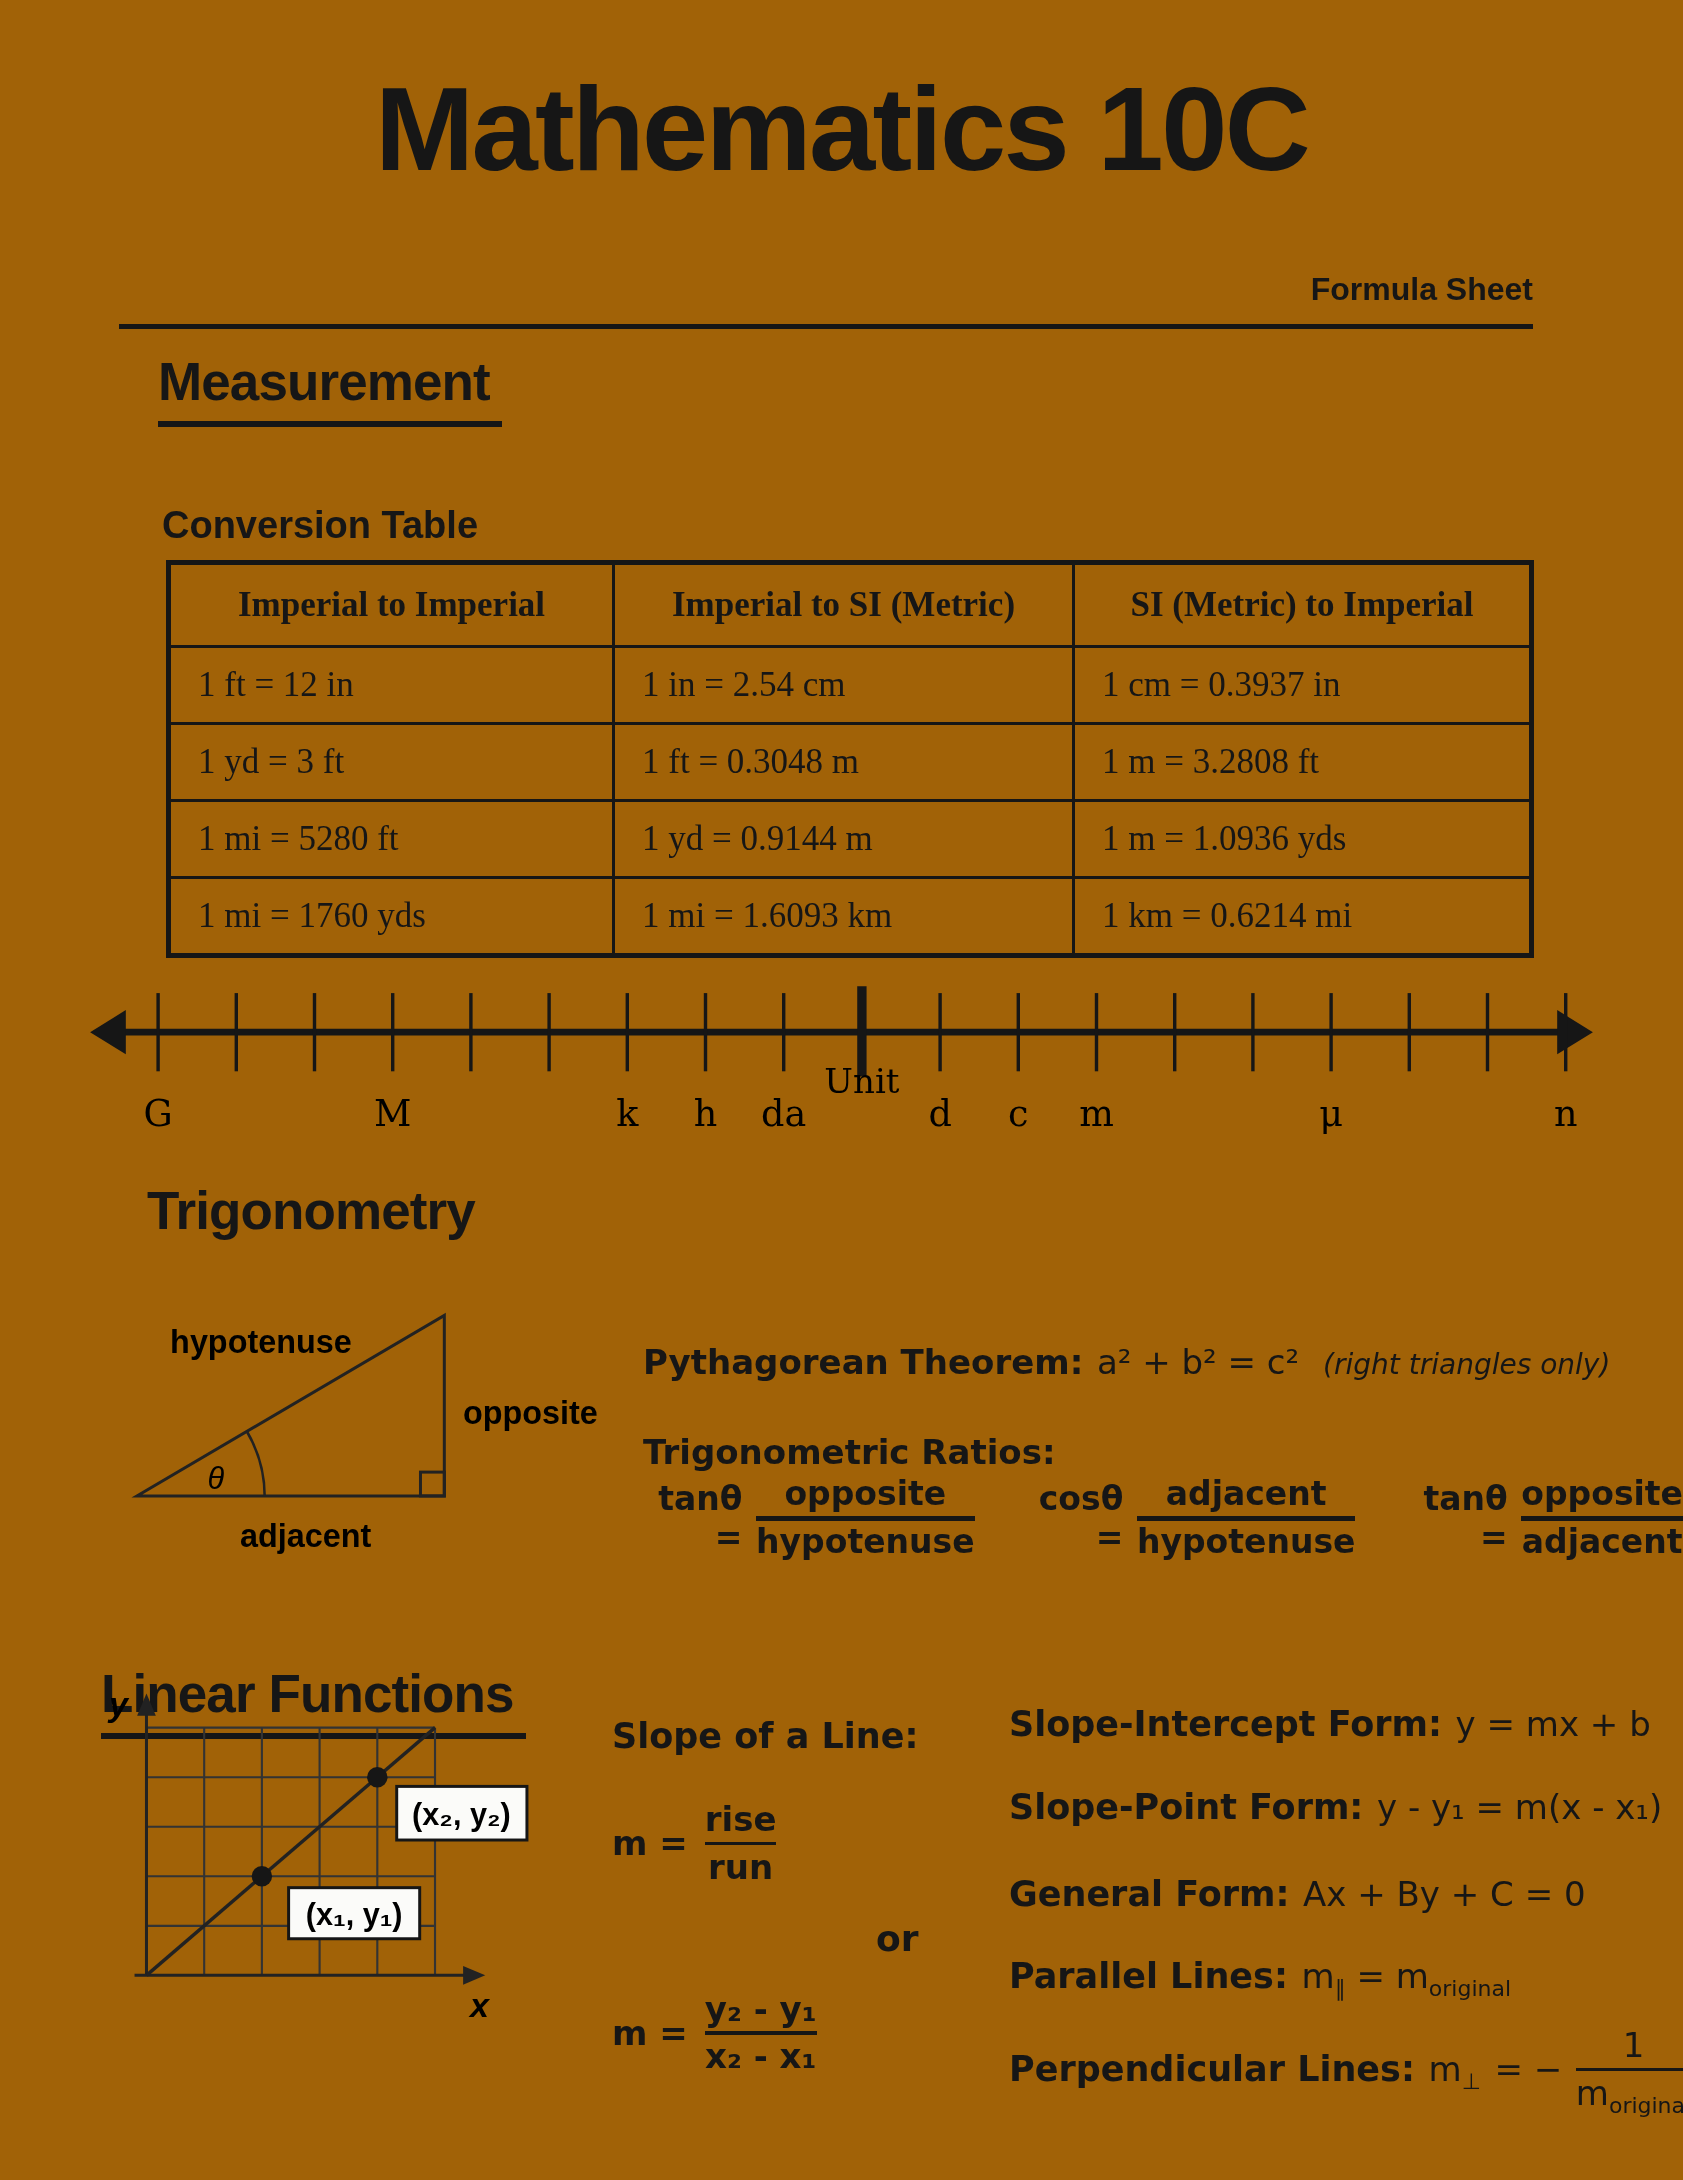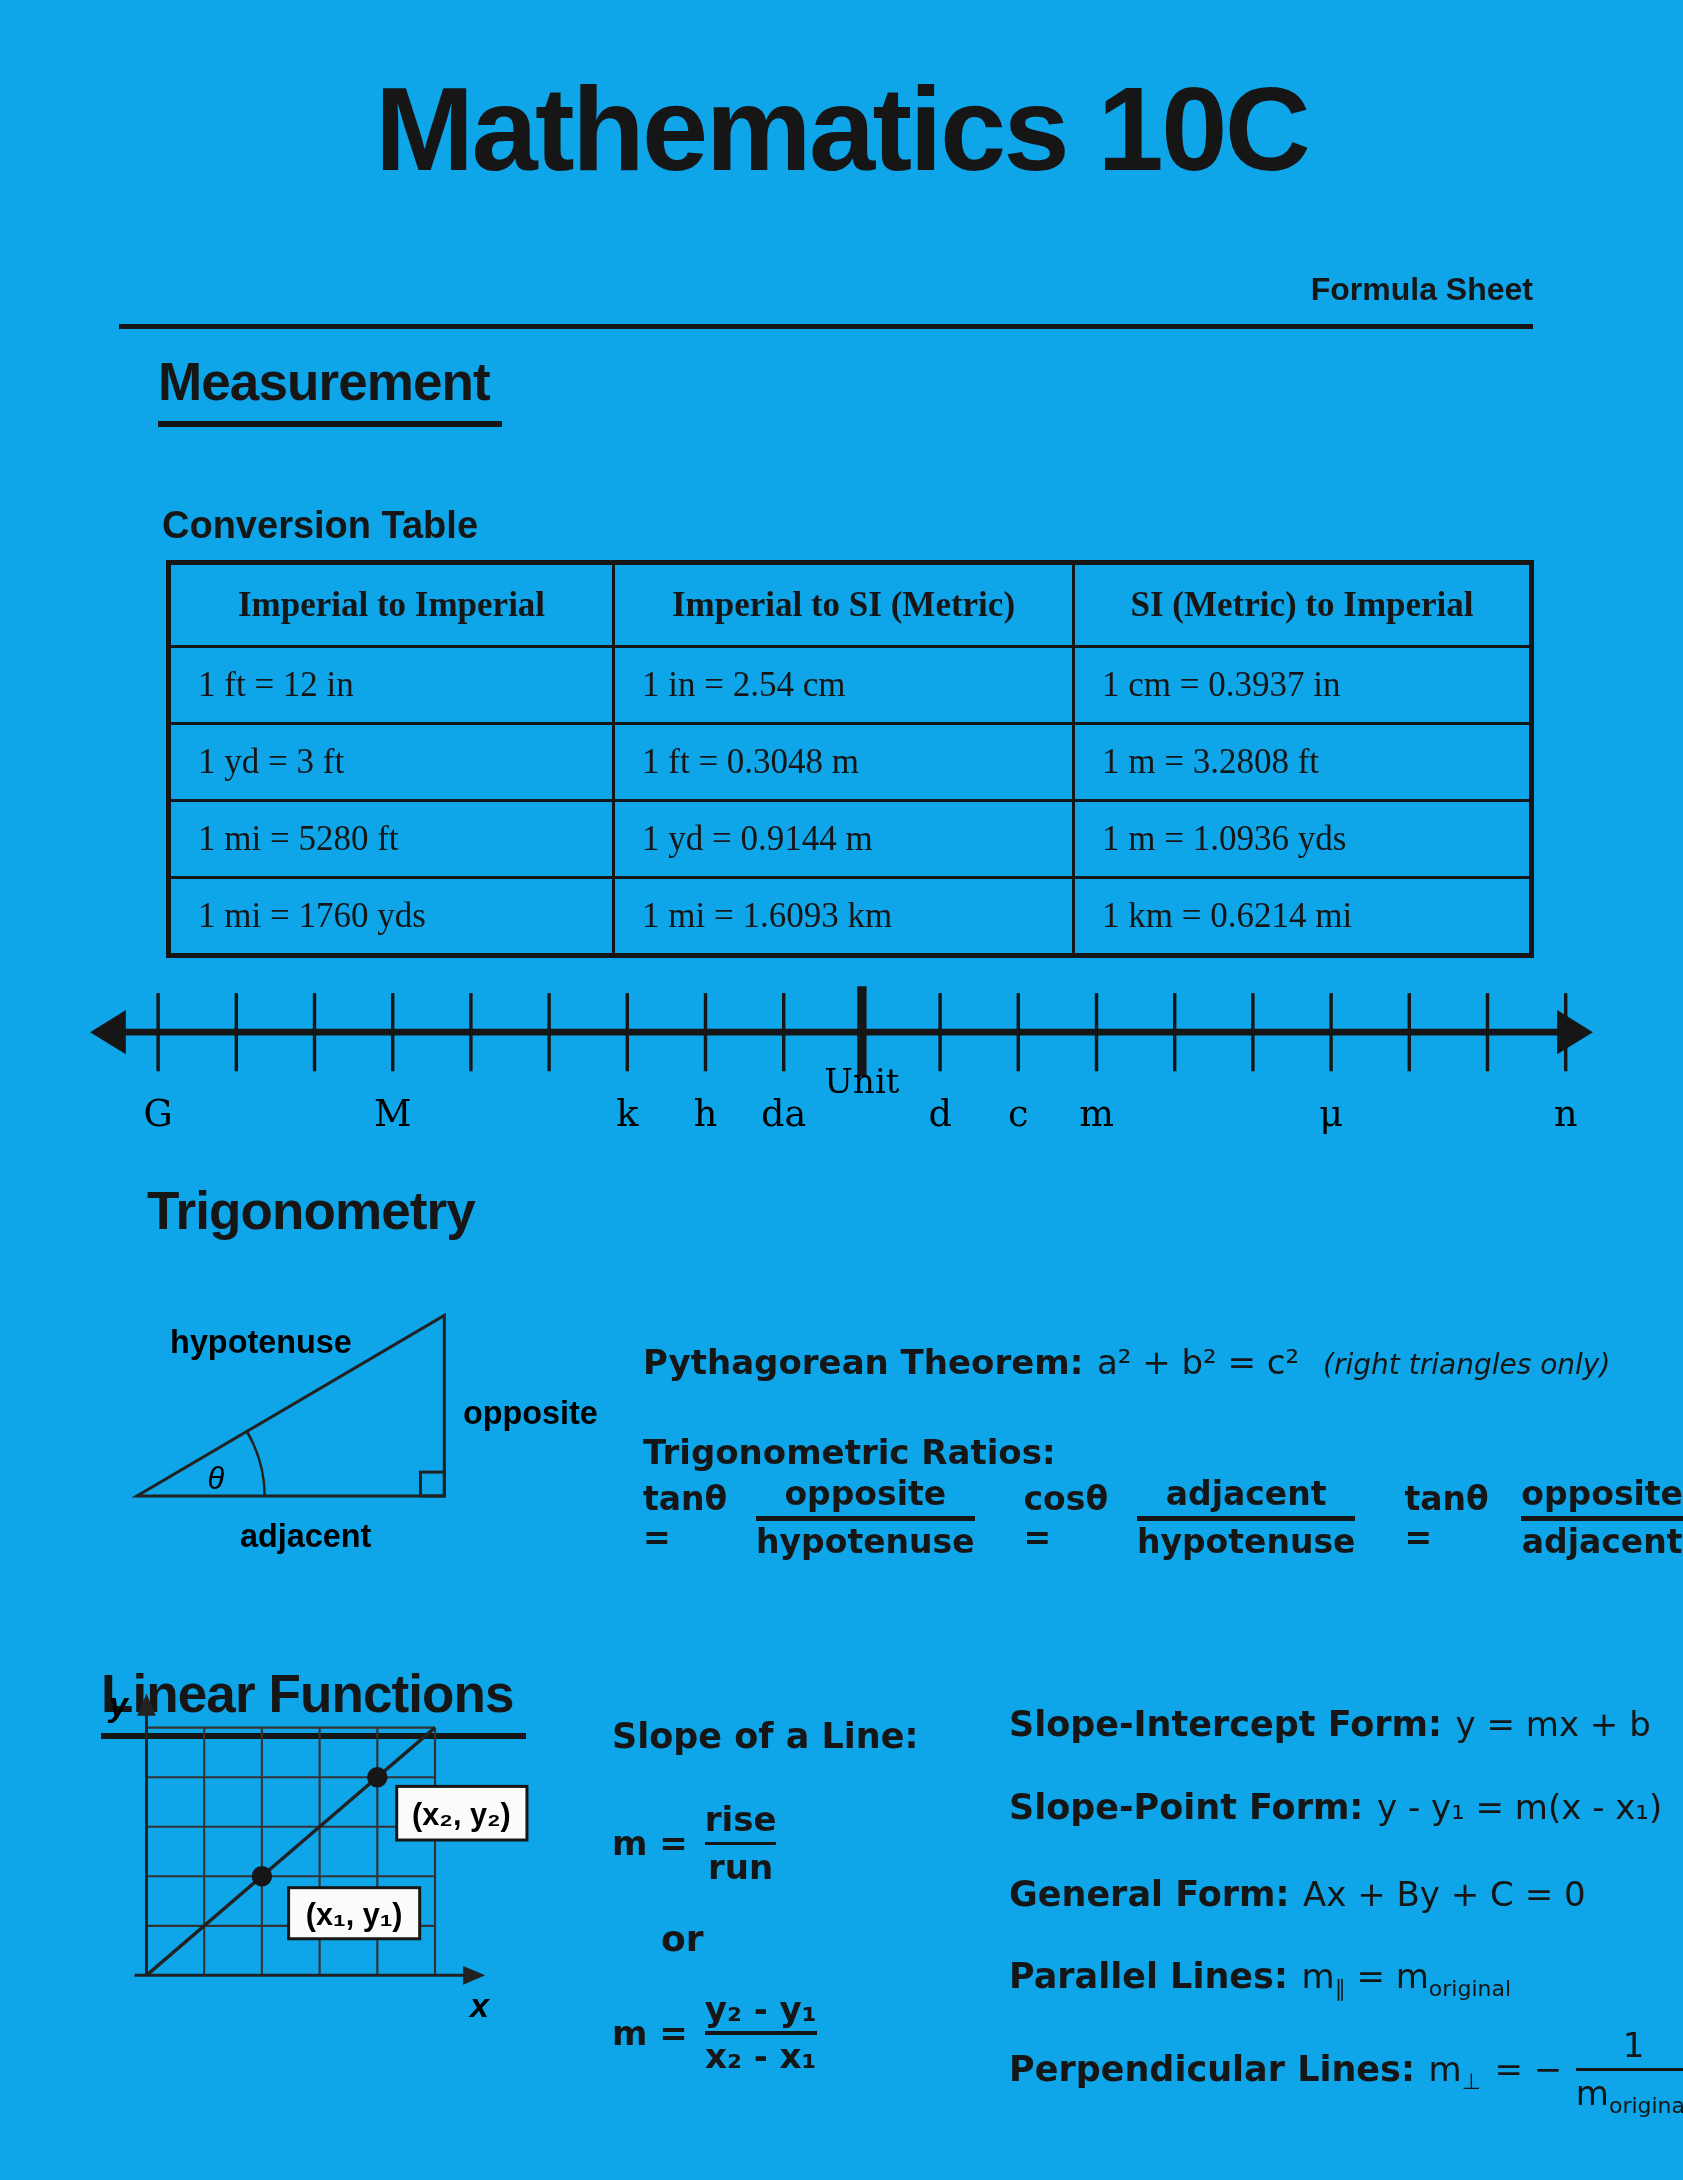--- a/index.html
+++ b/index.html
@@ -1,16 +1,16 @@
 <!DOCTYPE html>
 <html style="font-size:13.6px"><head>
 <meta charset="utf-8">
 <style>
   html,body{margin:0;padding:0;background:#888;}
-  .page{position:relative;width:1683px;height:2181px;background:#0ea5e9;color:#161616;
+  .page{position:relative;width:1683px;height:2181px;background:#a16207;color:#161616;
         font-family:"Liberation Sans",sans-serif;overflow:hidden;}
   .abs{position:absolute;}
 
   
   .title{top:60px;left:0;width:100%;text-align:center;font-size:119px;font-weight:bold;
          letter-spacing:-2.6px;}
   .sheet-label{top:271px;left:0;width:1533px;text-align:right;font-size:32px;font-weight:bold;}
   .top-rule{top:324px;left:119px;width:1414px;height:5.1px;background:#161616;}
 
   
@@ -21,21 +21,21 @@
   
   table.conv{position:absolute;left:166px;top:560px;width:1363px;border-collapse:collapse;
              font-family:"Liberation Serif","DejaVu Serif",serif;font-size:35px;
              table-layout:fixed;}
   table.conv th,table.conv td{border:3.4px solid #161616;}
   table.conv{border:5.1px solid #161616;}
   table.conv th{height:78px;font-weight:bold;text-align:center;}
   table.conv td{height:72px;padding-left:27px;font-weight:normal;}
 
   
-  .fml{font-family:"DejaVu Sans","Liberation Sans",sans-serif;}
+  .fml{font-family:"DejaVu Sans","Liberation Sans",sans-serif;text-align:right;}
   .lbl-b{font-weight:bold;font-size:34px;}
   .note-i{font-style:italic;font-size:28px;margin-left:24px;}
   .frac{display:inline-flex;flex-direction:column;align-items:center;line-height:1.15;}
   .frac .bar{align-self:stretch;height:5.1px;background:#161616;margin:2.6px 0;}
   .frac.thin .bar{height:3.4px;}
   .ratios-row{display:flex;gap:49px;align-items:center;font-size:33px;font-weight:bold;}
   .ratio{display:flex;align-items:center;gap:13.6px;}
   .slope-col .row{display:flex;align-items:center;gap:17px;font-size:34px;font-weight:bold;}
   .or-word{font-size:36px;font-weight:bold;}
   .form-row{display:flex;align-items:center;gap:13.6px;white-space:nowrap;}

